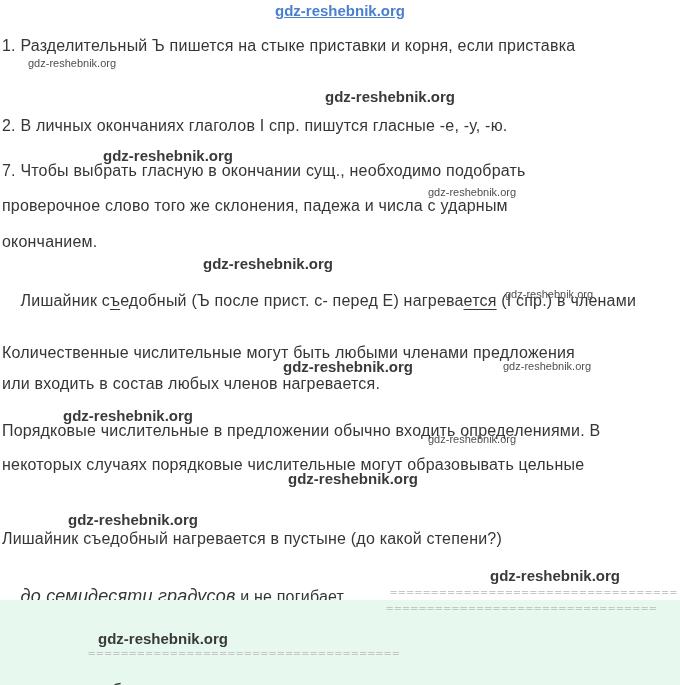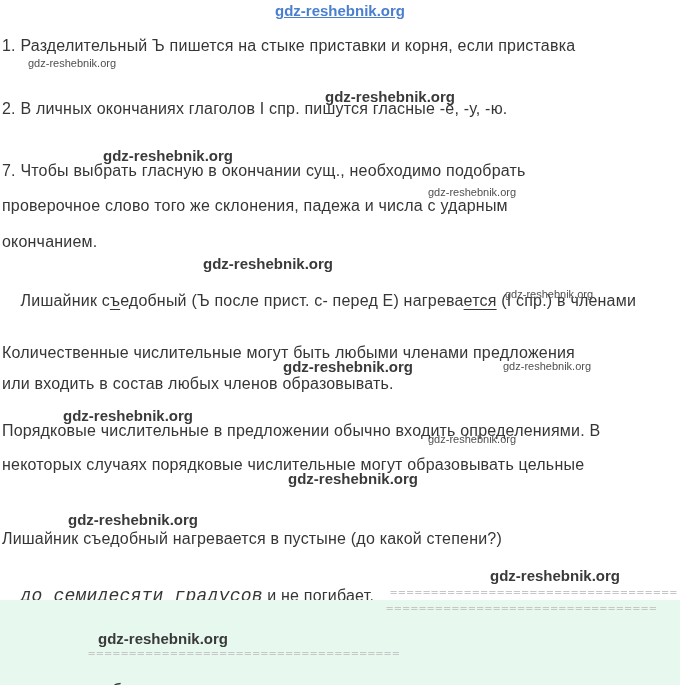--- a/index.html
+++ b/index.html
@@ -2,21 +2,21 @@
 <html><head>
 <meta charset="utf-8">
 <style>
   html,body{margin:0;padding:0;background:#ffffff;}
   .page{
     position:relative;width:680px;height:685px;background:#ffffff;overflow:hidden;
     font-family:"Liberation Sans",sans-serif;color:#363636;
   }
   .line{position:absolute;left:2px;font-size:16px;white-space:pre;letter-spacing:.2px;line-height:1.25;}
   .u{text-decoration:underline;text-underline-offset:3px;}
-  .it{font-family:Liberation Mono, monospace;font-style:italic;font-size:18px;}
+  .it{font-family:Liberation Sans, sans-serif;font-style:italic;font-size:18px;}
   .wm-top{
     position:absolute;top:2px;left:0;right:0;text-align:center;
     color:#4a7fd0;font-size:15px;font-weight:600;text-decoration:underline;cursor:pointer;
   }
   .wm-m{position:absolute;font-size:15px;font-weight:600;color:#3a3a3a;white-space:pre;}
   .wm-s{position:absolute;font-size:11px;font-weight:400;color:#4f4f4f;white-space:pre;}
   .dash{
     position:absolute;color:#c6c6c6;font-family:"DejaVu Sans Mono",monospace;
     font-size:12px;letter-spacing:1px;white-space:pre;line-height:1;
   }
@@ -28,38 +28,38 @@
 <body>
 
 <div class="page">
 
   <a class="wm-top">gdz-reshebnik.org</a>
 
   <div class="line" style="top:36px">1. Разделительный Ъ пишется на стыке приставки и корня, если приставка</div>
   <span class="wm-s" style="top:57px;left:28px">gdz-reshebnik.org</span>
   <span class="wm-m" style="top:88px;left:325px">gdz-reshebnik.org</span>
 
-  <div class="line" style="top:99px">2. В личных окончаниях глаголов I спр. пишутся гласные -е, -у, -ю.</div>
+  <div class="line" style="top:116px">2. В личных окончаниях глаголов I спр. пишутся гласные -е, -у, -ю.</div>
   <span class="wm-m" style="top:147px;left:103px">gdz-reshebnik.org</span>
 
   <div class="line" style="top:161px">7. Чтобы выбрать гласную в окончании сущ., необходимо подобрать</div>
   <span class="wm-s" style="top:186px;left:428px">gdz-reshebnik.org</span>
   <div class="line" style="top:232px">окончанием.</div>
   <div class="line" style="top:196px">проверочное слово того же склонения, падежа и числа с ударным</div>
   <span class="wm-m" style="top:255px;left:203px">gdz-reshebnik.org</span>
 
   <div class="line" style="top:271px">
     <span>Лишайник с</span><span class="u">ъ</span><span>едобный (Ъ после прист. с- перед Е) нагрева</span><span class="u">ется</span><span> (I спр.) в членами</span>
   </div>
   <span class="wm-s" style="top:288px;left:505px">gdz-reshebnik.org</span>
 
   <div class="line" style="top:343px">Количественные числительные могут быть любыми членами предложения</div>
   <span class="wm-m" style="top:358px;left:283px">gdz-reshebnik.org</span>
   <span class="wm-s" style="top:360px;left:503px">gdz-reshebnik.org</span>
-  <div class="line" style="top:374px">или входить в состав любых членов образовывать.</div>
+  <div class="line" style="top:374px">или входить в состав любых членов нагревается.</div>
 
   <span class="wm-m" style="top:407px;left:63px">gdz-reshebnik.org</span>
   <div class="line" style="top:421px">Порядковые числительные в предложении обычно входить определениями. В</div>
   <span class="wm-s" style="top:433px;left:428px">gdz-reshebnik.org</span>
   <div class="line" style="top:455px">некоторых случаях порядковые числительные могут образовывать цельные</div>
   <span class="wm-m" style="top:470px;left:288px">gdz-reshebnik.org</span>
 
   <span class="wm-m" style="top:511px;left:68px">gdz-reshebnik.org</span>
   <div class="line" style="top:529px">Лишайник съедобный нагревается в пустыне (до какой степени?)</div>
   <div class="line" style="top:565px">

